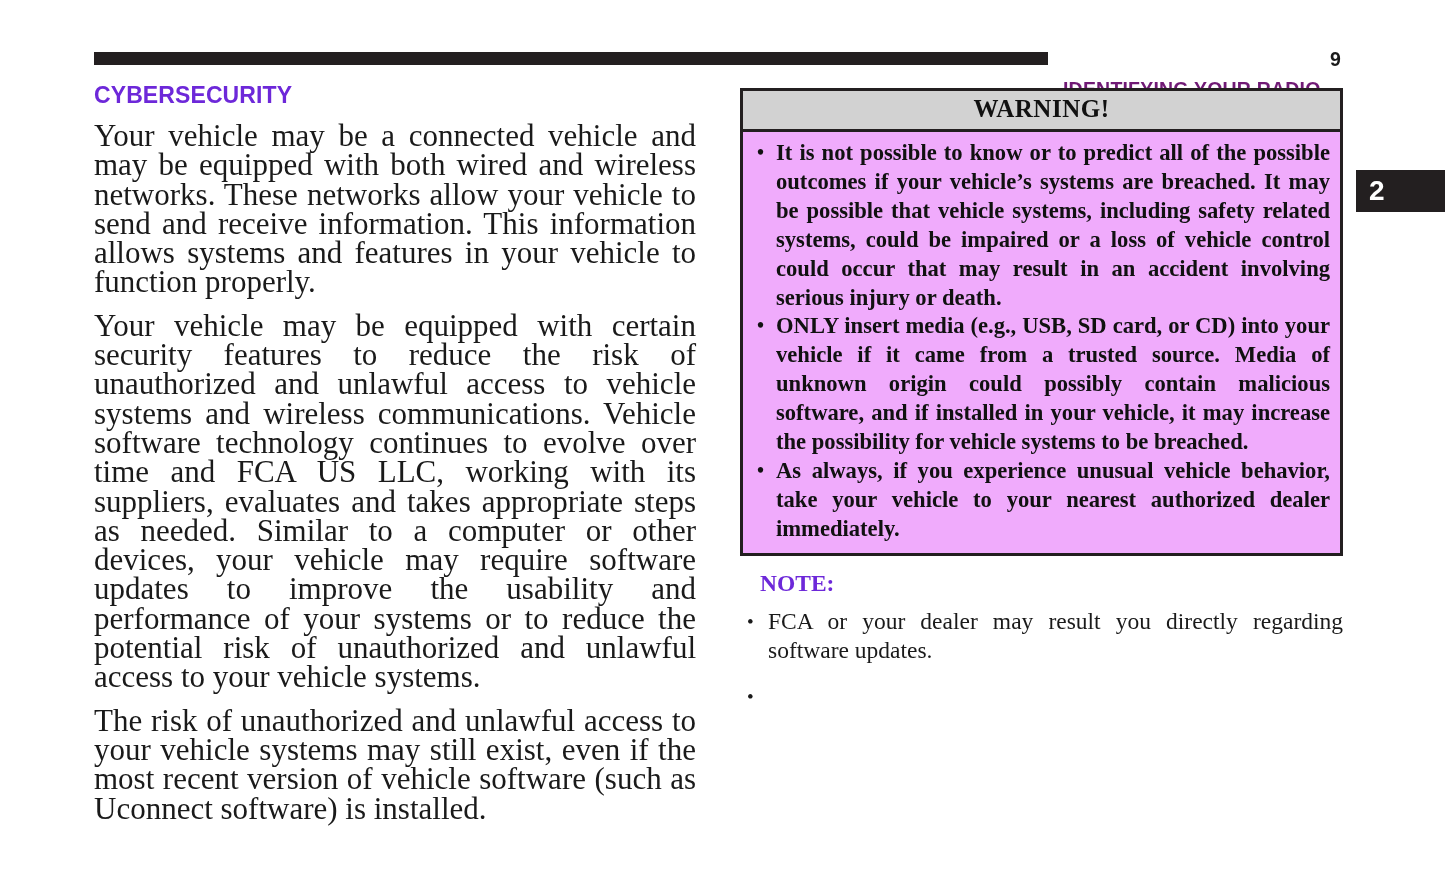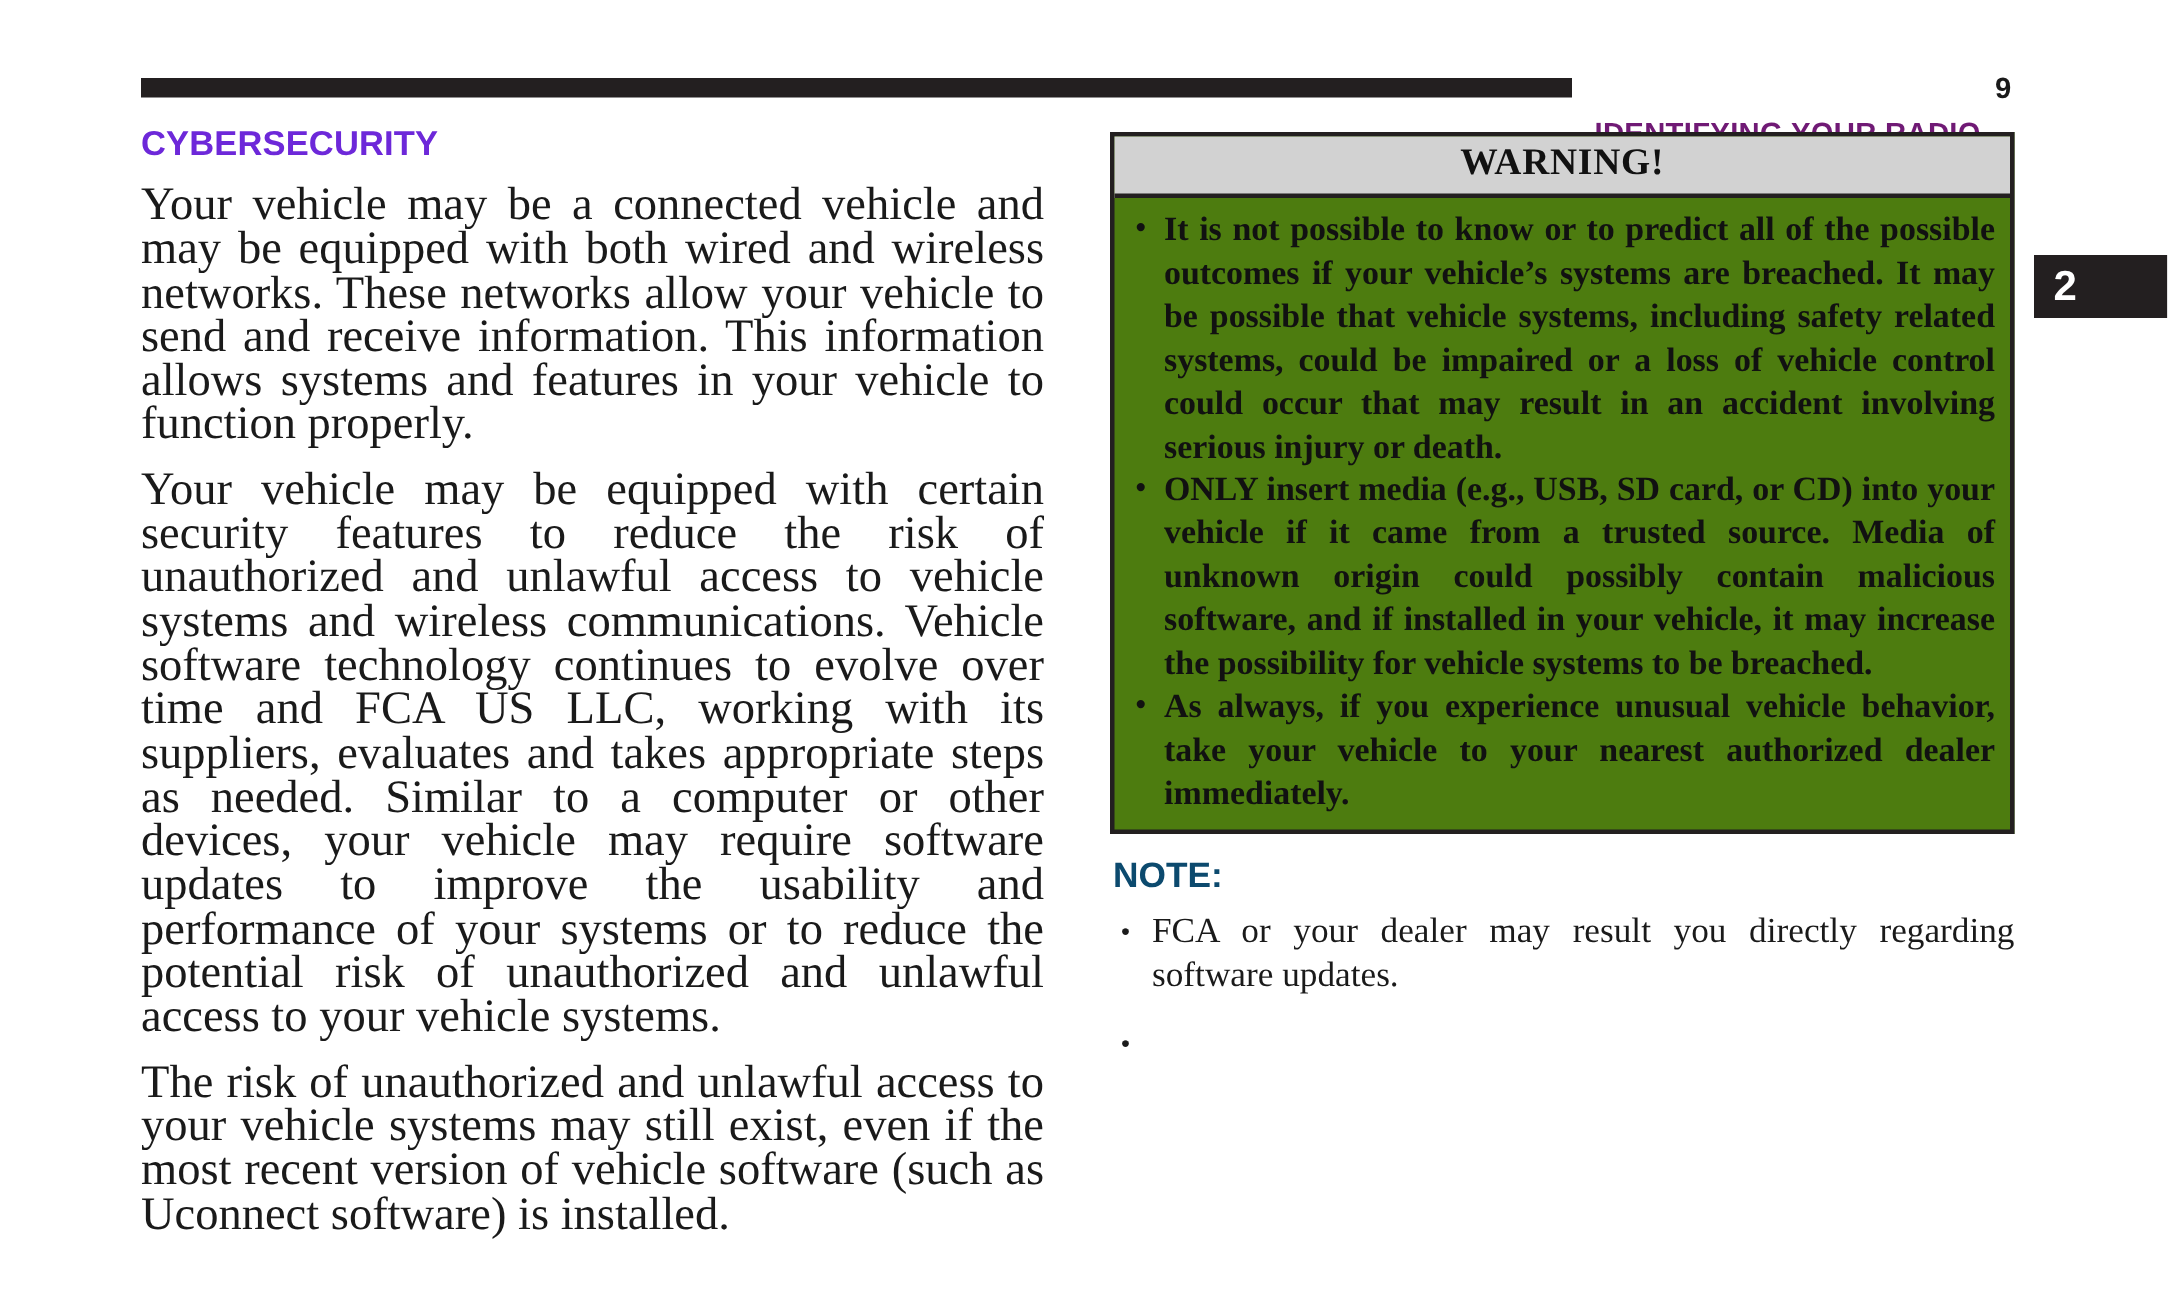--- a/index.html
+++ b/index.html
@@ -98,21 +98,21 @@
     text-align: justify;
     text-justify: inter-word;
     margin: 0 0 14px 0;
     hyphens: manual;
   }
   .body-para:last-child { margin-bottom: 0; }
 
   
   .warning-box {
     border: 3px solid #231f20;
-    background: #4d7c0f;
+    background: #f0abfc;
     box-sizing: border-box;
     width: 603px;
   }
   .warning-head {
     background: #d2d2d2;
     border-bottom: 3px solid #231f20;
     text-align: center;
     font-family: "Liberation Serif", serif;
     font-weight: bold;
     font-size: 25px;
@@ -142,25 +142,25 @@
   ul.warn-list > li .bullet {
     position: absolute;
     left: 6px;
     top: -1px;
     font-size: 20px;
     line-height: 28.9px;
   }
 
   
   .note-heading {
-    font-family: Liberation Sans, sans-serif;
+    font-family: Liberation Serif, serif;
     font-weight: bold;
     font-size: 23.5px;
-    margin: 14px 0 10px 2px;
-    color: #0c4a6e;
+    margin: 14px 0 10px 20px;
+    color: #6d28d9;
   }
   ul.note-list {
     list-style: none;
     margin: 0;
     padding: 0;
   }
   ul.note-list > li {
     position: relative;
     padding-left: 28px;
     margin-bottom: 17px;

